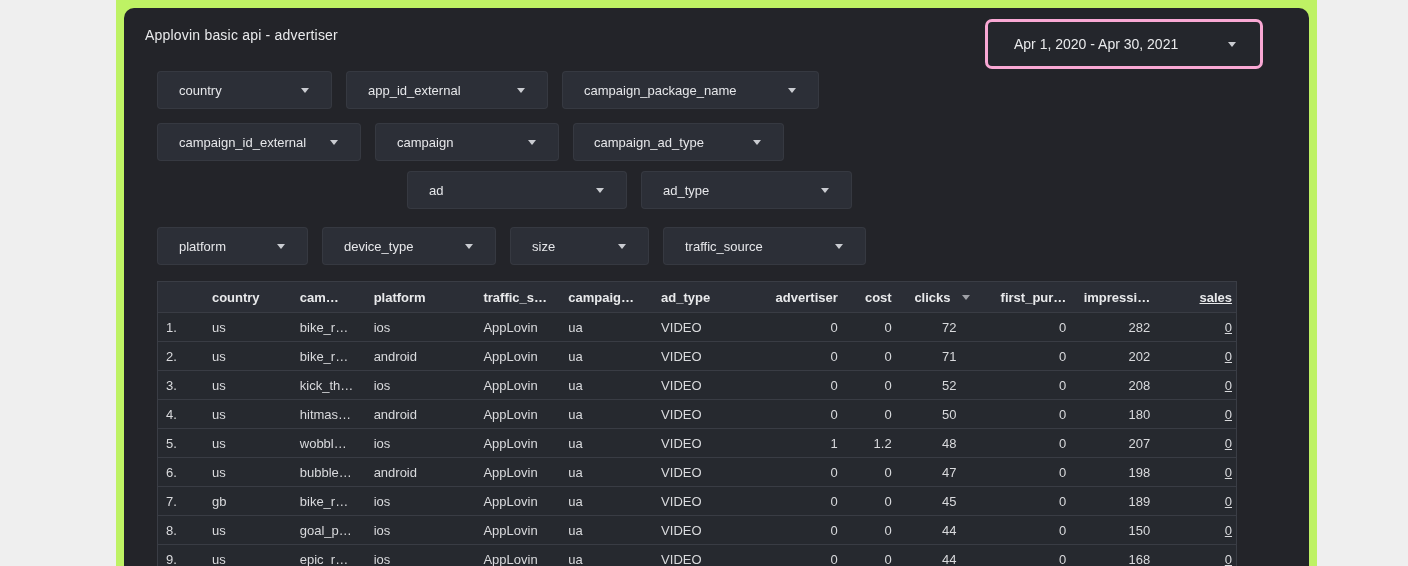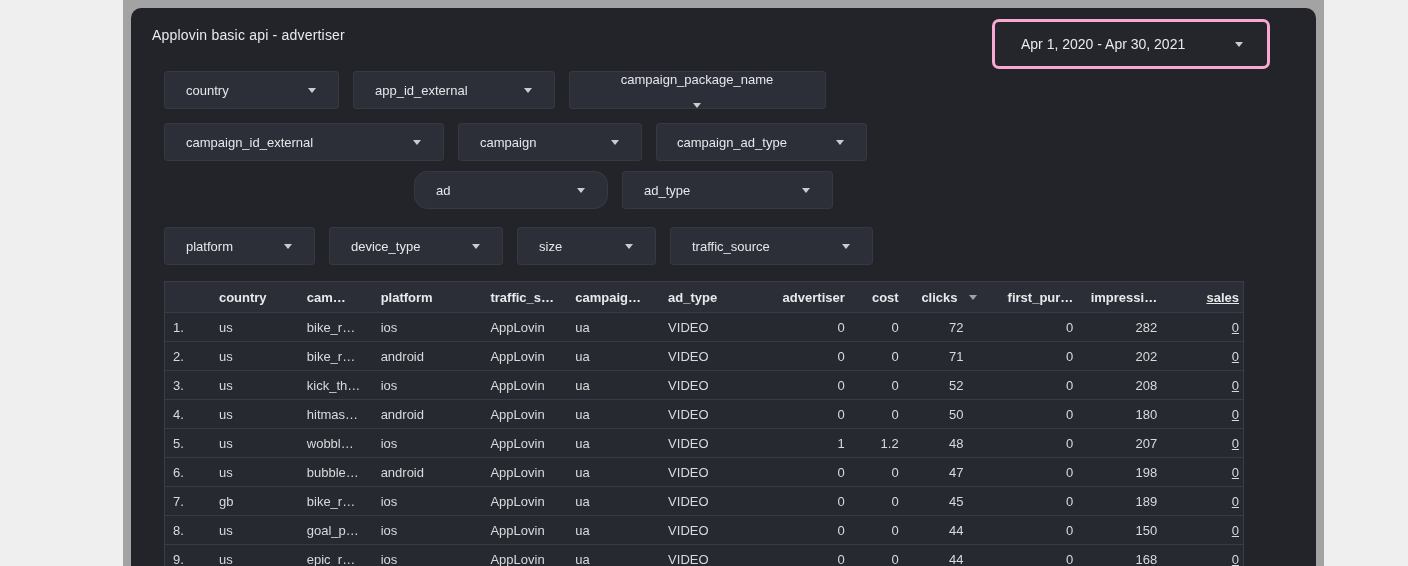--- a/index.html
+++ b/index.html
@@ -4,23 +4,23 @@
 <style>
   * { box-sizing: border-box; margin: 0; padding: 0; }
   html, body {
     width: 1408px; height: 566px;
     overflow: hidden;
     background: #efefef;
     font-family: "Liberation Sans", "DejaVu Sans", sans-serif;
     position: relative;
   }
   .backdrop {
-    position: absolute; left: 123px; top: 0;
+    position: absolute; left: 116px; top: 0;
     width: 1201px; height: 566px;
-    background: #a3a3a3;
+    background: #bef264;
   }
   .panel {
     position: absolute; left: 8px; top: 8px;
     width: 1185px; height: 620px;
     background: #232429;
     border-radius: 10px 10px 0 0;
     overflow: hidden;
   }
   .page-title {
     position: absolute; left: 21px; top: 19px;
@@ -48,25 +48,25 @@
     background: #2c2f37;
     border: 1px solid rgba(255,255,255,.05);
     border-radius: 4px;
     display: flex; align-items: center; justify-content: space-between;
     padding: 0 22px 0 21px;
     color: #e6e7ea; font-size: 13px;
     cursor: pointer;
   }
   .filter-btn[data-name="filter-country"]              { width: 175px; }
   .filter-btn[data-name="filter-app_id_external"]      { width: 202px; }
-  .filter-btn[data-name="filter-campaign_package_name"]{ width: 257px; flex-direction: column; }
-  .filter-btn[data-name="filter-campaign_id_external"] { width: 280px; }
+  .filter-btn[data-name="filter-campaign_package_name"]{ width: 257px; }
+  .filter-btn[data-name="filter-campaign_id_external"] { width: 204px; }
   .filter-btn[data-name="filter-campaign"]             { width: 184px; }
   .filter-btn[data-name="filter-campaign_ad_type"]     { width: 211px; padding-left: 20px; }
-  .filter-btn[data-name="filter-ad"]                   { width: 194px; border-radius: 14px; }
+  .filter-btn[data-name="filter-ad"]                   { width: 220px; }
   .filter-btn[data-name="filter-ad_type"]              { width: 211px; }
   .filter-btn[data-name="filter-platform"]             { width: 151px; }
   .filter-btn[data-name="filter-device_type"]          { width: 174px; gap: 16px; }
   .filter-btn[data-name="filter-size"]                 { width: 139px; }
   .filter-btn[data-name="filter-traffic_source"]       { width: 203px; }
   .caret {
     width: 0; height: 0; flex: 0 0 auto;
     border-left: 4.5px solid transparent;
     border-right: 4.5px solid transparent;
     border-top: 5px solid #caccd1;

